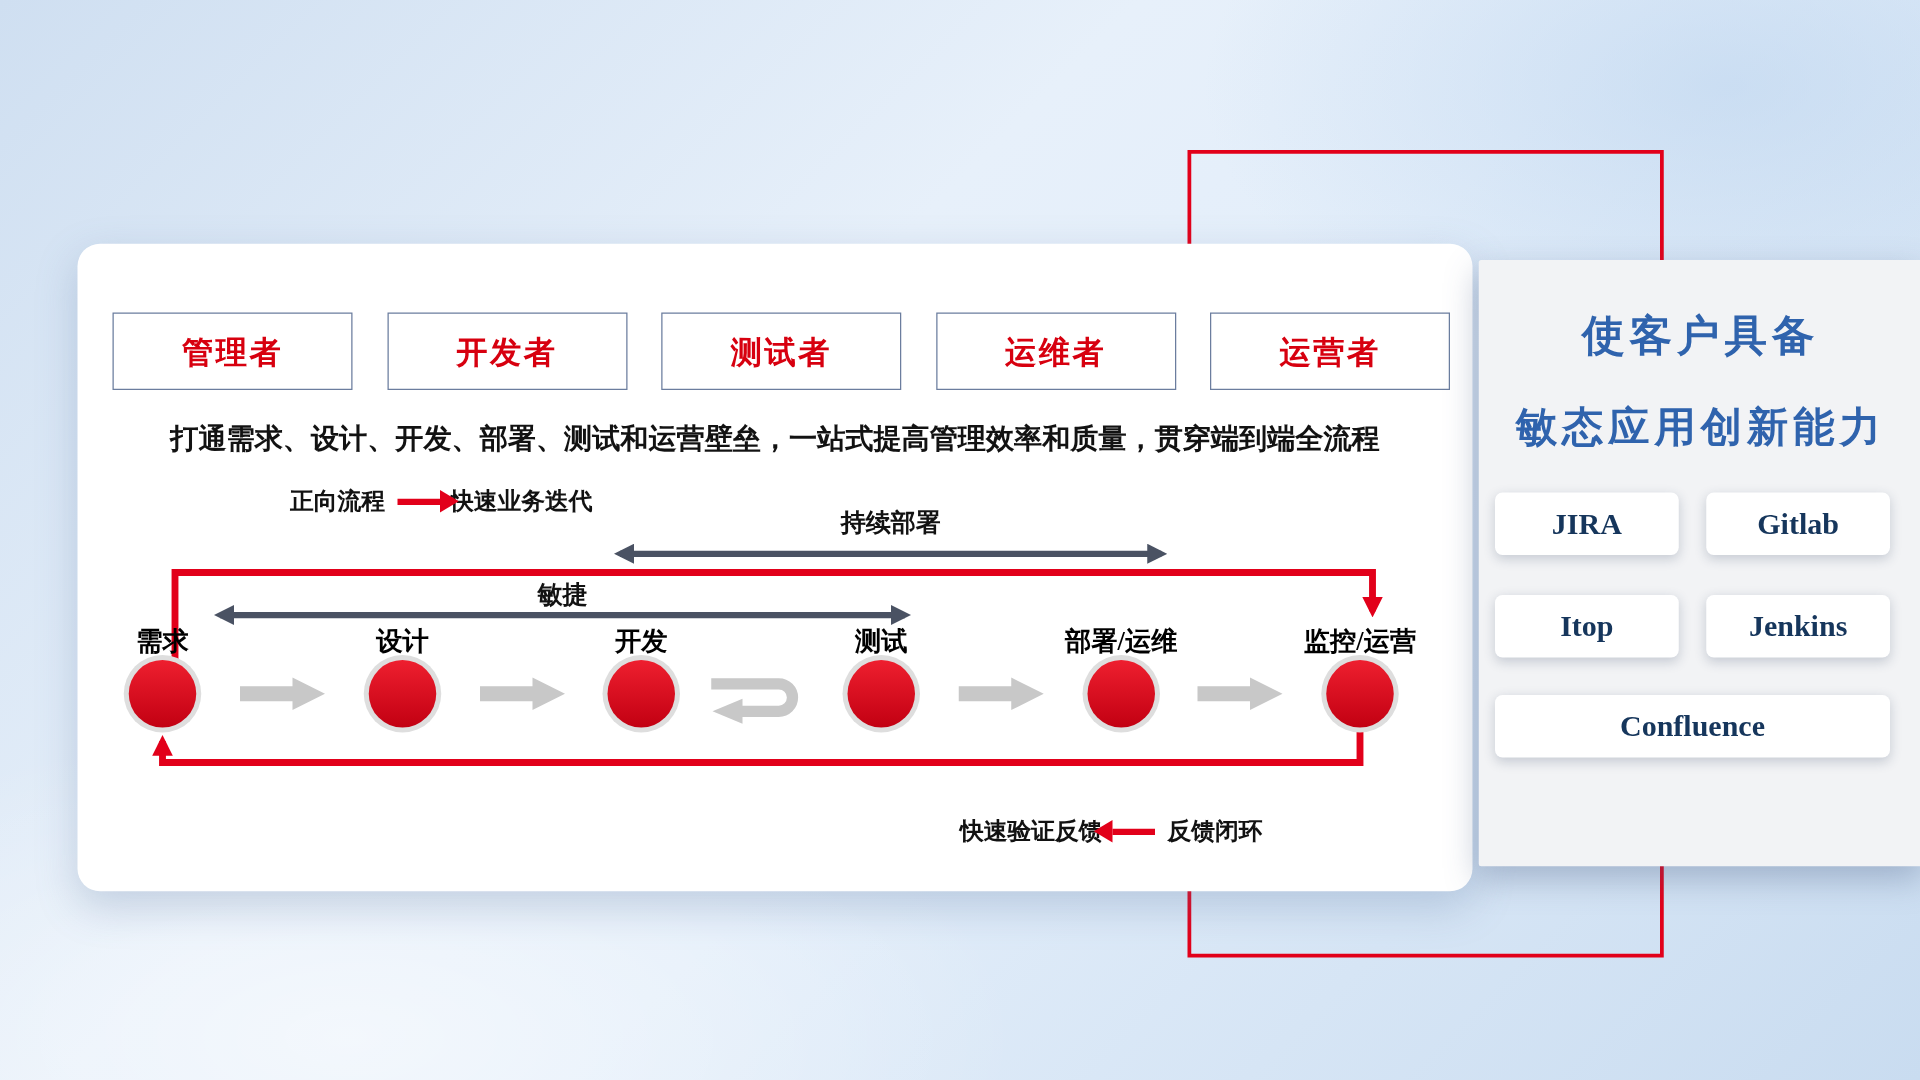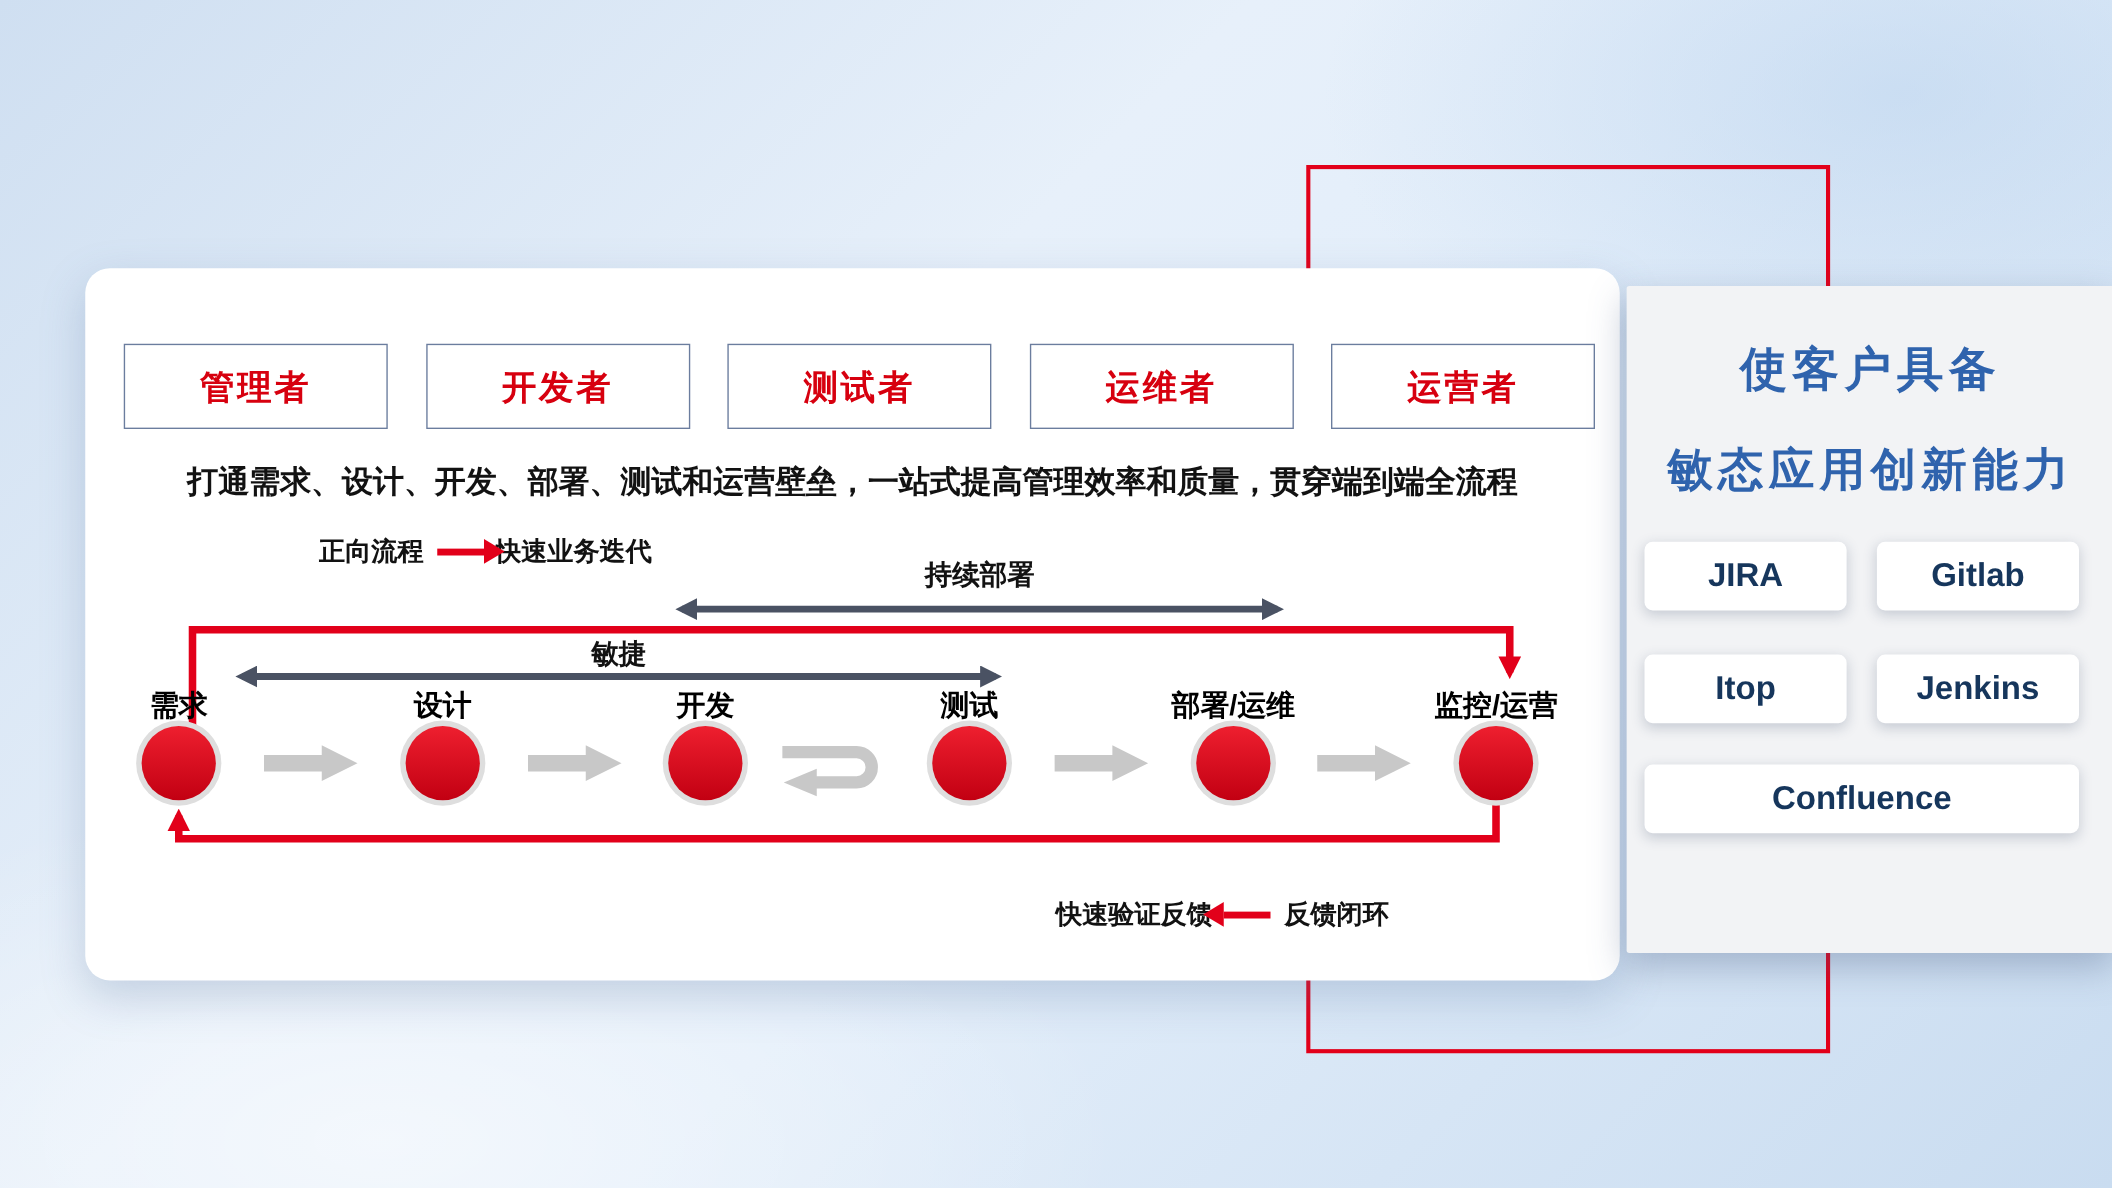--- a/index.html
+++ b/index.html
@@ -1,18 +1,18 @@
 <!DOCTYPE html>
 <html><head>
 <meta charset="utf-8">
 <style>
   html, body { margin: 0; padding: 0; background: #d8e6f4; }
   .viewport {
     width: 1920px; height: 1080px; overflow: hidden; position: relative;
-    font-family: Liberation Sans, sans-serif;
+    font-family: Liberation Serif, serif;
   }
   .stage {
     width: 1536px; height: 864px;
     transform: scale(1.25); transform-origin: 0 0;
     position: relative;
     background:
       radial-gradient(900px 420px at 18% 96%, rgba(255,255,255,0.55), rgba(255,255,255,0) 60%),
       radial-gradient(700px 380px at 90% 8%, rgba(188,212,238,0.6), rgba(188,212,238,0) 60%),
       linear-gradient(135deg, #cfdff1 0%, #e7f0fa 38%, #e3eefa 55%, #c9dcf0 100%);
   }

